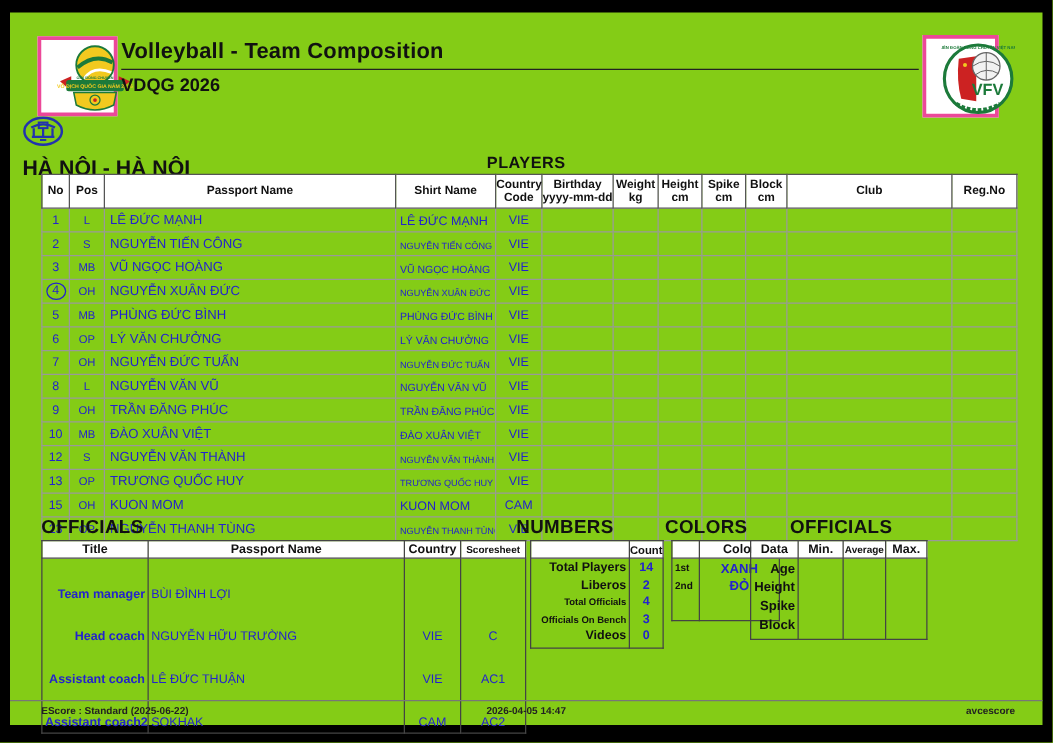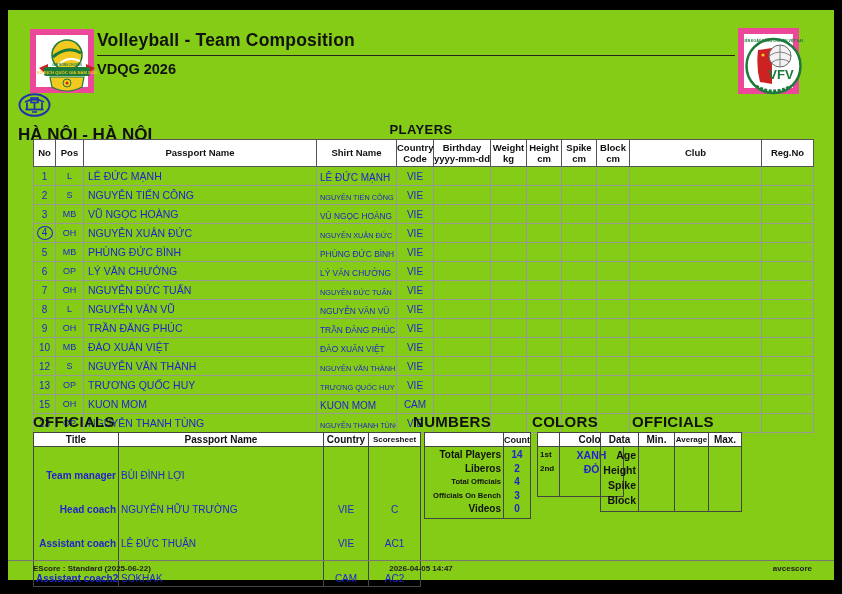--- a/index.html
+++ b/index.html
@@ -3,21 +3,21 @@
 <meta charset="utf-8">
 <style>
   html,body{margin:0;padding:0;}
   body{
     width:842px;height:594px;background:#000;position:relative;
     font-family:"Liberation Sans",sans-serif;color:#111;overflow:hidden;
   }
   .page{position:absolute;left:8px;top:10px;width:826px;height:570px;background:#84cc16;}
 
   
-  .logo-box{position:absolute;border:6px solid #ec4899;background:#fff;box-sizing:border-box;}
+  .logo-box{position:absolute;border:3px solid #ec4899;background:#fff;box-sizing:border-box;padding-left:12px;}
   #logo-left{left:22px;top:19px;width:64px;height:64px;}
   #logo-right{left:730px;top:18px;width:61px;height:66px;}
   .hdr-title{position:absolute;left:89px;top:20px;font-size:17.5px;font-weight:700;letter-spacing:.2px;}
   .hdr-rule{position:absolute;left:89px;top:45px;width:638px;border-top:1.5px solid #222;}
   .hdr-sub{position:absolute;left:89px;top:51px;font-size:14.5px;font-weight:700;}
 
   
   .team-row{position:absolute;left:10px;top:83px;width:100%;display:flex;justify-content:center;gap:8px;flex-direction:column;}
   .team-name{font-size:17px;font-weight:700;white-space:nowrap;}
   .players-title{position:absolute;left:0;top:112px;width:100%;text-align:center;font-size:13px;font-weight:700;letter-spacing:.4px;}

